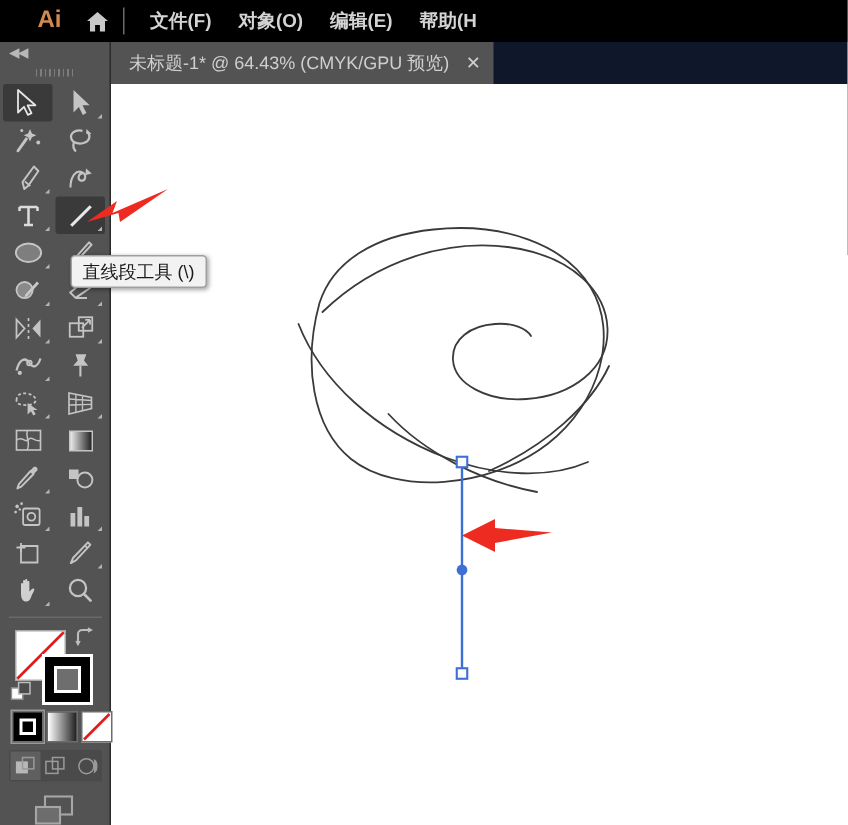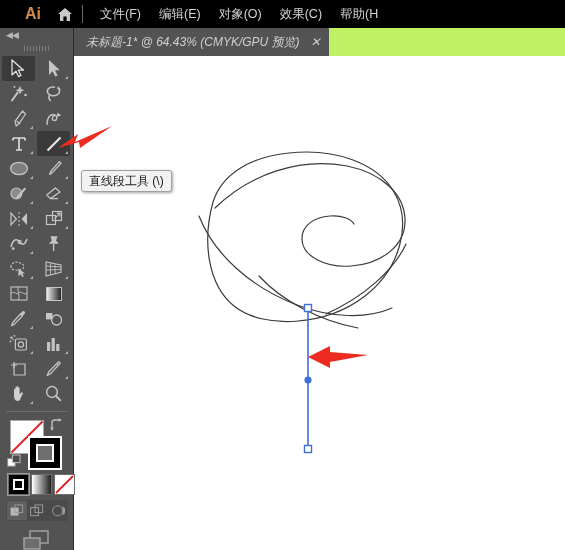--- a/index.html
+++ b/index.html
@@ -22,27 +22,27 @@
     font-family:"Liberation Sans",sans-serif;
   }
   .home-icon{
     width:30px;height:28px;display:flex;align-items:center;justify-content:center;
   }
   .menu-sep{width:1px;height:18px;background:#6b6b6b;margin:0 4px 0 2px;}
   .menu-items{display:flex;align-items:center;margin-left:4px;}
   .menu-item{
     color:#d4d4d4;font-size:12.5px;padding:4px 9px;white-space:nowrap;
     line-height:18px;
+    font-weight:bold;
   }
 
   
   .tabbar{
     position:absolute;left:0;top:28px;width:565px;height:28px;
-    background:#bef264;
-    font-style:italic;
+    background:#0f172a;
   }
   .tabstrip{position:absolute;left:74px;top:0;height:28px;display:flex;align-items:flex-start;}
   .tab{
     height:28px;background:#535353;display:flex;align-items:center;
     padding:0 8px 0 12px;box-sizing:border-box;
   }
   .tab-title{color:#cfcfcf;font-size:12px;white-space:nowrap;}
   .tab-close{
     color:#cfcfcf;font-size:12px;margin-left:11px;line-height:12px;
     font-family:"Liberation Sans",sans-serif;
@@ -113,21 +113,21 @@
   .canvas{
     position:absolute;left:74px;top:56px;width:491px;height:494px;
     background:#ffffff;overflow:hidden;
   }
 
   
   .tooltip{
     position:absolute;left:47px;top:170px;
     background:#f2f2f2;border:1px solid #a0a0a0;border-radius:3px;
     padding:2px 7px;font-size:12px;color:#1a1a1a;white-space:nowrap;
-    box-shadow:1px 1px 3px rgba(0,0,0,.35);z-index:40;line-height:16px;margin-left:34px;
+    box-shadow:1px 1px 3px rgba(0,0,0,.35);z-index:40;line-height:16px;
   }
 
   
   .arrow{position:absolute;z-index:45;pointer-events:none;}
   .arrow-tool{left:58px;top:126px;}
   .arrow-canvas{left:308px;top:344px;}
 </style>
 </head>
 <body>
 
@@ -136,23 +136,22 @@
   <div class="menubar">
     <div class="ai-logo">Ai</div>
     <div class="home-icon">
       <svg width="16" height="15" viewBox="0 0 16 15">
         <path d="M8 1 L15 7 L13 7 L13 14 L9.6 14 L9.6 9.6 L6.4 9.6 L6.4 14 L3 14 L3 7 L1 7 Z" fill="#c9c9c9"></path>
       </svg>
     </div>
     <div class="menu-sep"></div>
     <div class="menu-items">
       <div class="menu-item">文件(F)</div>
+      <div class="menu-item">对象(O)</div>
       <div class="menu-item">编辑(E)</div>
-      <div class="menu-item">对象(O)</div>
-      <div class="menu-item">效果(C)</div>
       <div class="menu-item">帮助(H</div>
     </div>
   </div>
 
   <div class="tabbar">
     <div class="tabstrip">
       <div class="tab">
         <span class="tab-title">未标题-1* @ 64.43% (CMYK/GPU 预览)</span>
         <span class="tab-close">✕</span>
       </div>

